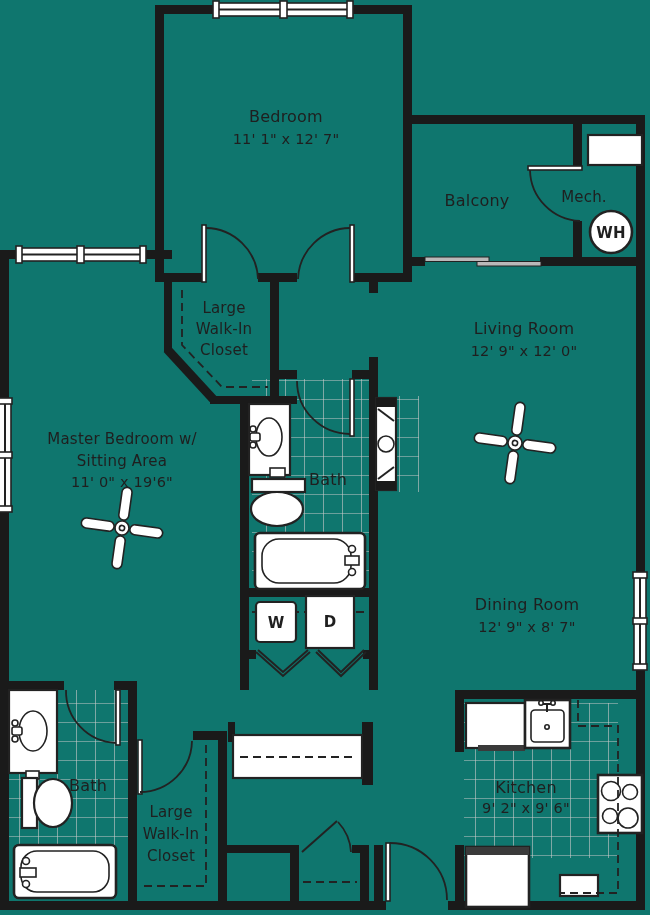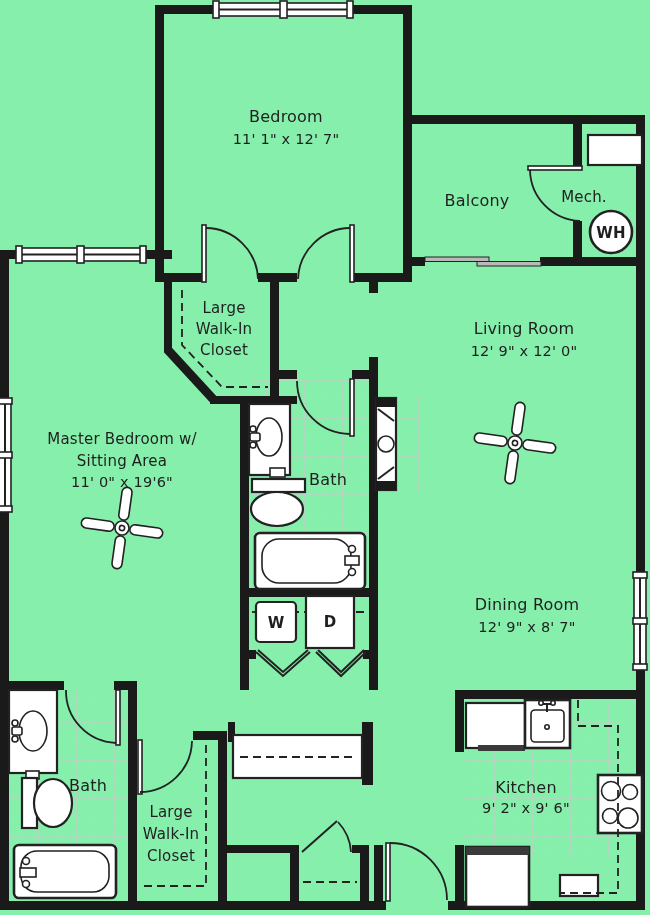--- a/index.html
+++ b/index.html
@@ -1,16 +1,16 @@
 <!DOCTYPE html>
 <html><head>
 <meta charset="utf-8">
 <style>
   html,body{margin:0;padding:0;background:#ffffff;}
-  .plan{position:relative;width:650px;height:915px;background:#86efac;overflow:hidden;}
+  .plan{position:relative;width:650px;height:915px;background:#0f766e;overflow:hidden;}
   svg{display:block;}
   text{font-family:"DejaVu Sans", sans-serif;fill:#1f1f1f;letter-spacing:.2px;}
   .wall{fill:#1a1a1a;stroke:none;}
   .fix{fill:#ffffff;stroke:#222222;stroke-width:2.2;}
   .fixb{fill:#ffffff;stroke:#222222;stroke-width:2.6;}
   .thin{fill:#ffffff;stroke:#222222;stroke-width:1.6;}
   .ln{stroke:#222222;stroke-width:2;fill:none;}
   .arc{stroke:#222222;stroke-width:1.8;fill:none;}
   .dash{stroke:#222222;stroke-width:1.8;fill:none;stroke-dasharray:8 5;}
   .leaf{fill:#ffffff;stroke:#222222;stroke-width:1.6;}

